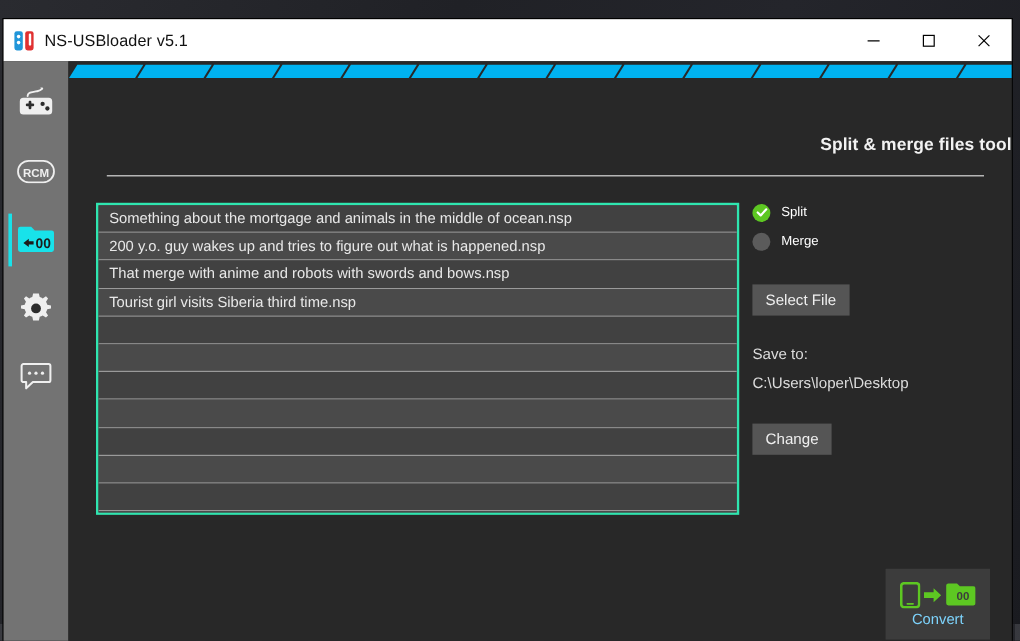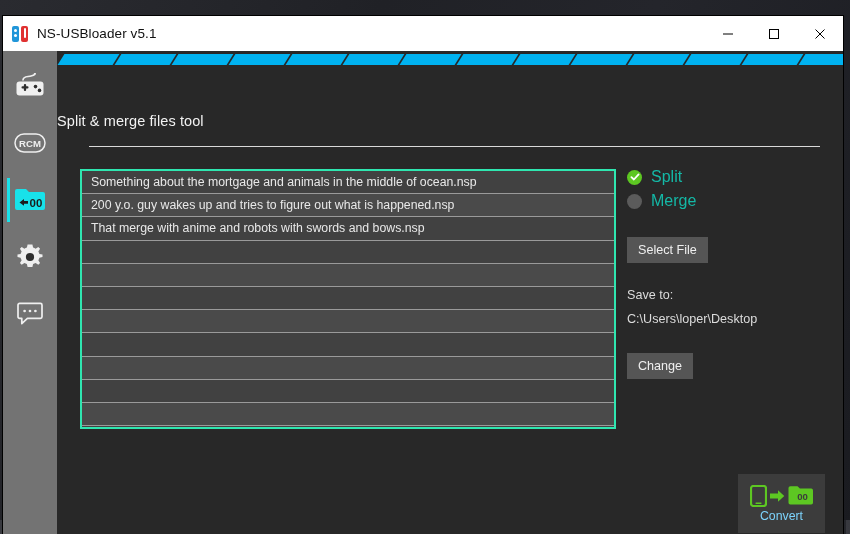--- a/index.html
+++ b/index.html
@@ -93,22 +93,22 @@
     position: absolute; left: 0; top: 0; right: 0; height: 17px;
     overflow: hidden;
   }
   #stripes .stripe {
     position: absolute; top: 3px; height: 11px; width: 55px;
     background: #00b2f0;
     transform: skewX(-32deg);
   }
   #pagetitle {
     position: absolute; top: 62px; left: 0; right: 0;
-    text-align: left;
-    font-size: 14.5px; font-weight: normal; color: #f2f2f2;
+    text-align: right;
+    font-size: 14.5px; font-weight: bold; color: #f2f2f2;
     letter-spacing: .1px;
   }
   #divider {
     position: absolute; top: 95px; left: 32px; right: 23px;
     height: 1px; background: #d9d9d9;
   }
   
   #filelist {
     position: absolute; left: 23px; top: 118px;
     width: 536px; height: 260px;
@@ -133,21 +133,21 @@
     margin-bottom: 2px;
   }
   .radio-dot {
     width: 15px; height: 15px; border-radius: 50%;
     flex: 0 0 15px; position: relative;
     display: flex; align-items: center; justify-content: center;
   }
   .radio-dot.on  { background: #5dc722; }
   .radio-dot.off { background: #5b5b5b; }
   .radio-dot svg { display: block; }
-  .radio-label { font-size: 16px; color: #14b8a6; }
+  .radio-label { font-size: 11px; color: #ffffff; }
   .gbtn {
     display: inline-flex; align-items: center; justify-content: center;
     background: #555555; color: #efefef;
     font-size: 12.6px; border: none;
     padding: 6px 11px; margin-top: 23px;
   }
   .panel-text {
     font-size: 12.6px; color: #dcdcdc; margin-top: 3px; line-height: 1.65;
   }
   #saveto-block { margin-top: 22px; }
@@ -279,20 +279,23 @@
 
       <div id="filelist">
           <div class="file-row odd">
             <span>Something about the mortgage and animals in the middle of ocean.nsp</span>
           </div>
           <div class="file-row even">
             <span>200 y.o. guy wakes up and tries to figure out what is happened.nsp</span>
           </div>
           <div class="file-row odd">
             <span>That merge with anime and robots with swords and bows.nsp</span>
+          </div>
+          <div class="file-row even">
+            <span>Tourist girl visits Siberia third time.nsp</span>
           </div>
           <div class="file-row odd"></div>
           <div class="file-row even"></div>
           <div class="file-row odd"></div>
           <div class="file-row even"></div>
           <div class="file-row odd"></div>
           <div class="file-row even"></div>
           <div class="file-row odd"></div>
           <div class="file-row even"></div>
           <div class="file-row odd"></div>

